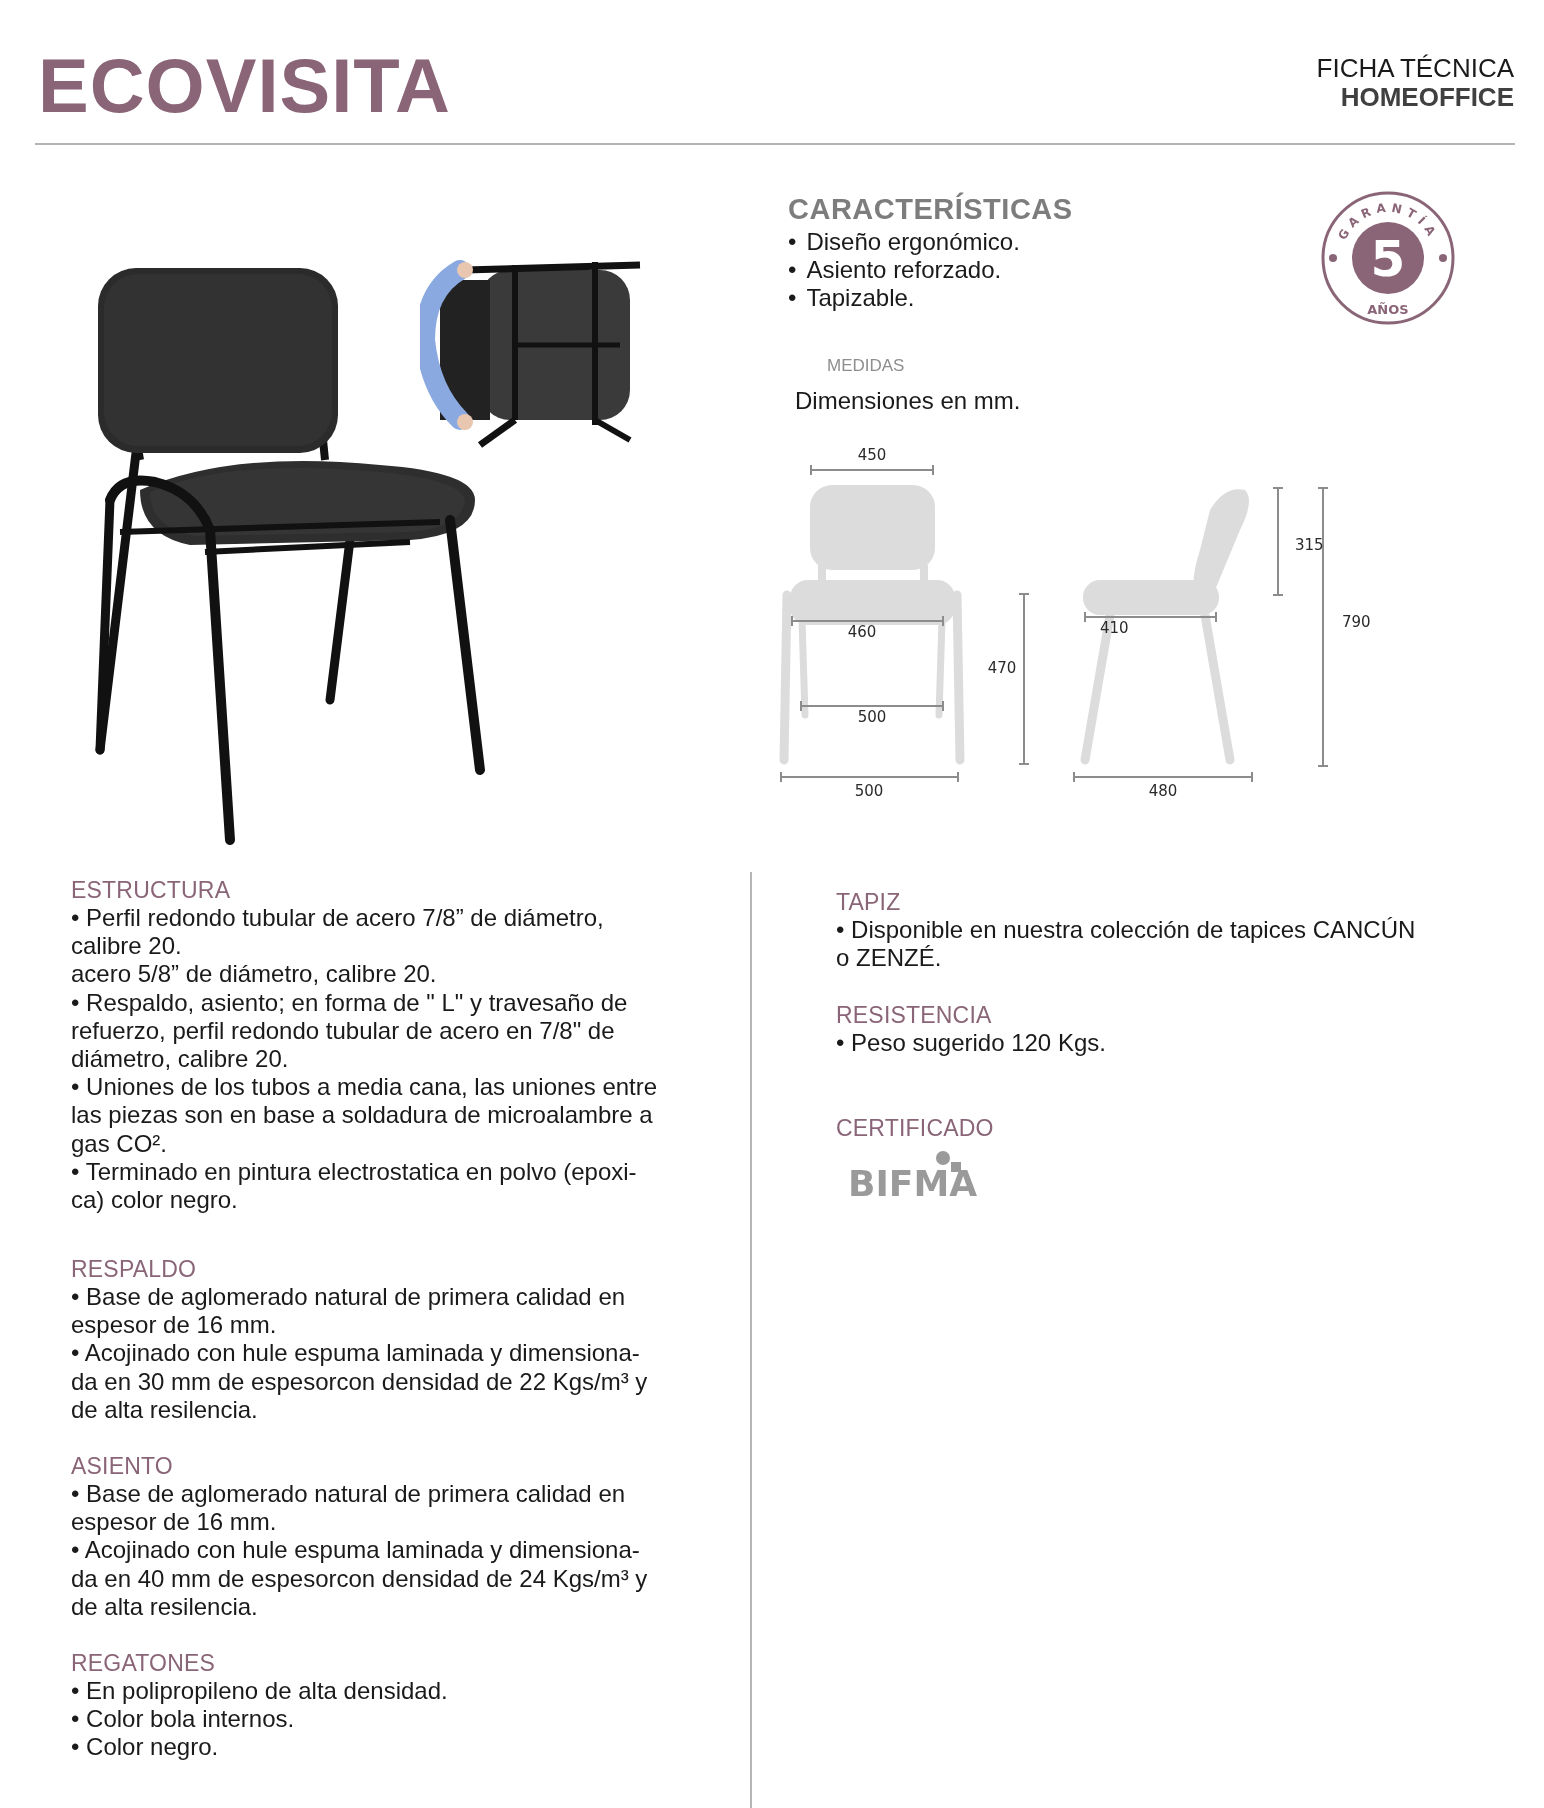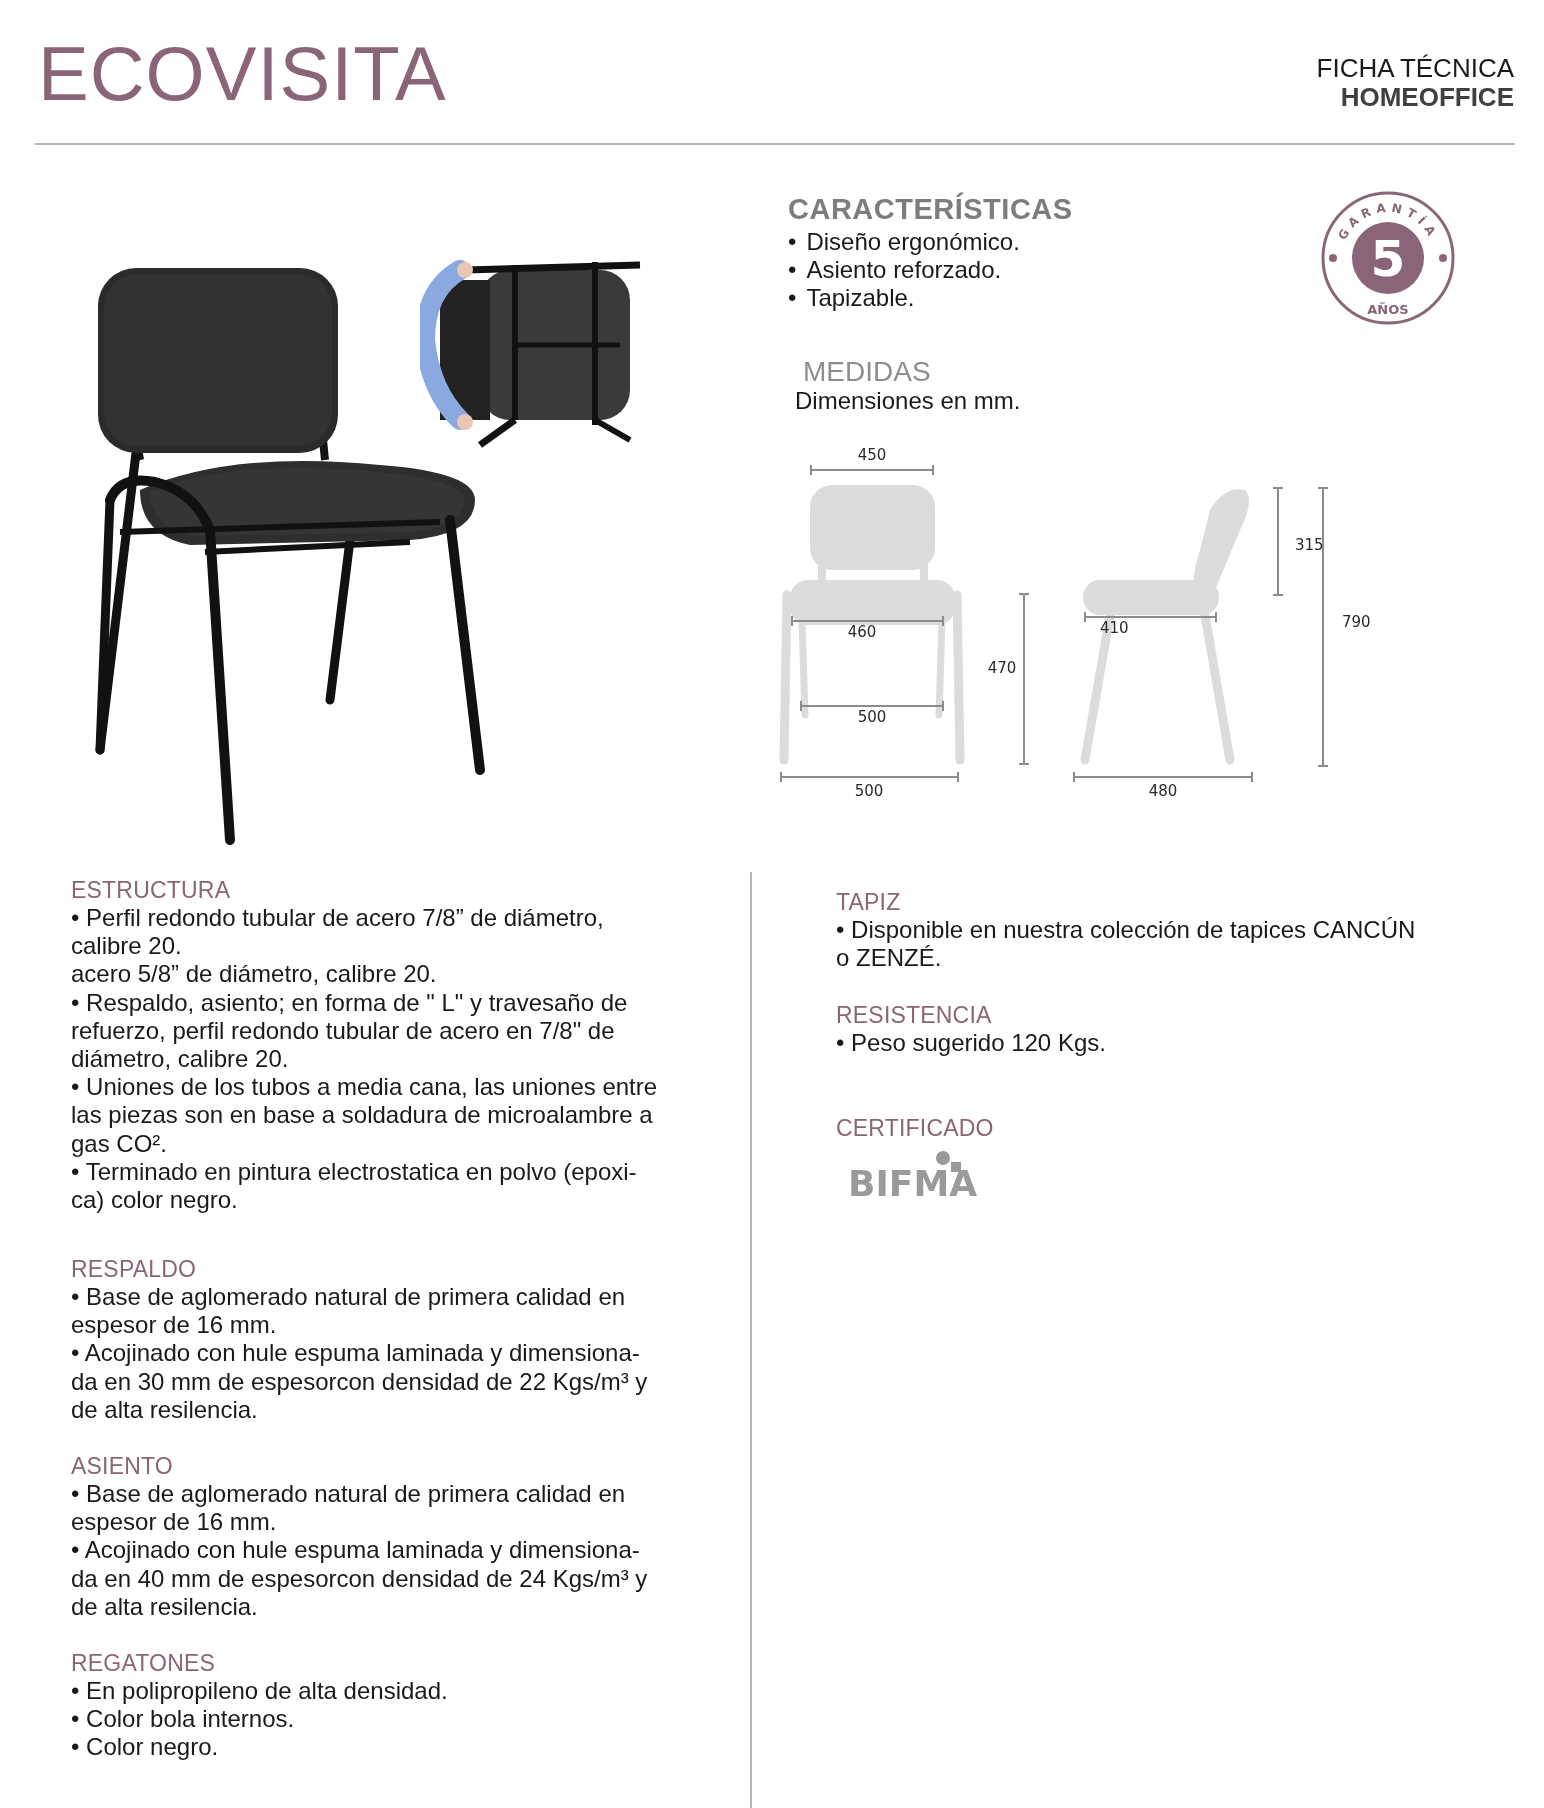--- a/index.html
+++ b/index.html
@@ -2,40 +2,40 @@
 <html><head>
 <meta charset="utf-8">
 <style>
   * { box-sizing: border-box; margin: 0; padding: 0; }
   html, body { width: 1544px; height: 1808px; background: #ffffff; overflow: hidden; }
   body { position: relative; font-family: "Liberation Sans", "DejaVu Sans", sans-serif; color: #1a1a1a; }
 
   .abs { position: absolute; }
 
   
-  .title { left: 38px; top: 36px; font-size: 76px; color: #8a6577; font-weight: 400; letter-spacing: 1px; line-height: 1; }
+  .title { left: 38px; top: 48px; font-size: 76px; color: #8a6577; font-weight: 700; letter-spacing: 1px; line-height: 1; }
   .ficha { right: 30px; top: 54px; text-align: right; line-height: 1.12; }
   .ficha .l1 { font-size: 26px; color: #1a1a1a; font-weight: 400; }
   .ficha .l2 { font-size: 26px; color: #404040; font-weight: 700; }
   .header-rule { left: 35px; top: 143px; width: 1480px; height: 2px; background: #b5b5b5; }
 
   
   .photo-main { left: 80px; top: 260px; width: 460px; height: 590px; }
   .photo-small { left: 420px; top: 250px; width: 230px; height: 210px; }
 
   
   .car-title { left: 788px; top: 193px; font-size: 29px; font-weight: 700; color: #7d7d7d; letter-spacing: 0.5px; }
   .car-list { left: 788px; top: 228px; font-size: 24px; line-height: 28px; color: #1a1a1a; list-style: none; }
   .car-list li::before { content: "\2022"; margin-right: 10px; }
 
   
   .badge { left: 1320px; top: 190px; width: 136px; height: 136px; }
 
   
-  .med-title { left: 803px; top: 356px; font-size: 28px; color: #8e8e8e; }
+  .med-title { left: 827px; top: 356px; font-size: 17px; color: #8e8e8e; }
   .med-sub { left: 795px; top: 387px; font-size: 24px; color: #1a1a1a; }
 
   .diagram { left: 770px; top: 440px; width: 620px; height: 370px; }
   .dim-label { font-size: 15px; fill: #2a2a2a; font-family: "DejaVu Sans", sans-serif; }
 
   
   .col-divider { left: 750px; top: 872px; width: 2px; height: 936px; background: #b5b5b5; }
 
   .section { position: absolute; }
   .sec-title { font-size: 23px; color: #8a6577; font-weight: 400; line-height: 28px; letter-spacing: 0.2px; }

